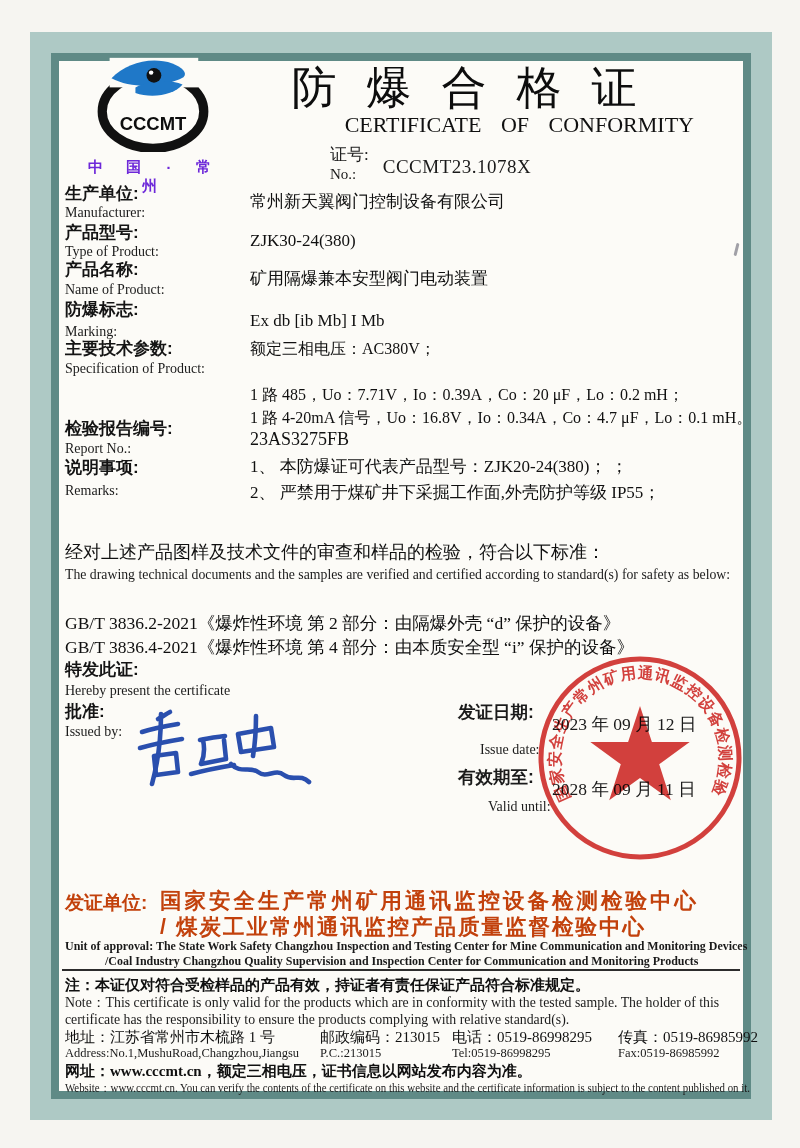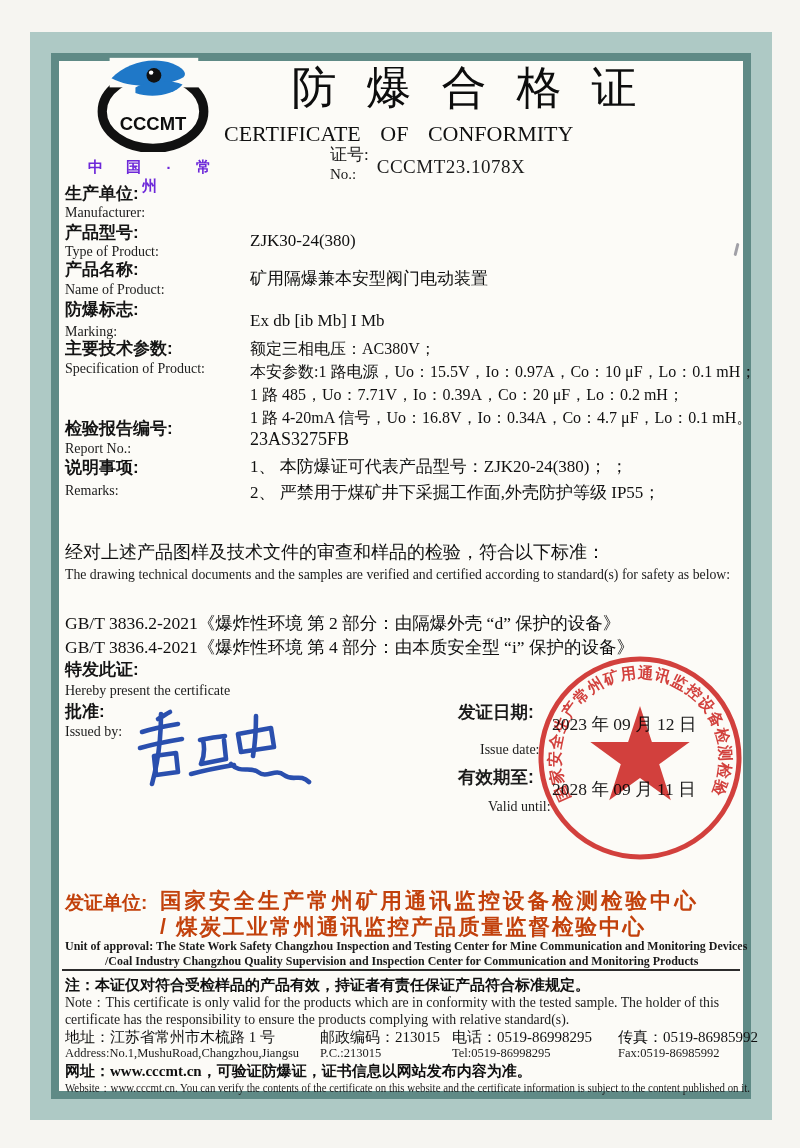--- a/index.html
+++ b/index.html
@@ -14,23 +14,23 @@
   .frame-inner{position:absolute;left:0;top:0;right:0;bottom:0;
     border:8px solid #5f8a86;background:#fcfbf7;}
   .abs{position:absolute;}
   .cn-label{font-family:"Liberation Sans","DejaVu Sans",sans-serif;font-weight:700;font-size:17px;color:#141414;}
   .en-label{font-size:14px;color:#1b1b1b;}
   .value{font-size:17px;color:#101010;}
   .nowrap{white-space:nowrap;}
 
   .title-cn{left:240px;top:58px;width:450px;text-align:center;
     font-size:45px;letter-spacing:28px;text-indent:28px;color:#0d0d0d;}
-  .title-en{left:224px;top:112px;width:450px;text-align:left;
-    font-size:22px;word-spacing:14px;color:#101010;margin-top:9px;}
-  .certno-wrap{left:330px;top:143px;width:300px;display:flex;gap:8px;}
+  .title-en{left:244px;top:112px;width:450px;text-align:right;
+    font-size:22px;word-spacing:14px;color:#101010;}
+  .certno-wrap{left:330px;top:143px;width:300px;display:flex;gap:14px;}
   .certno-labels{text-align:left;}
   .certno-labels .cn{font-size:17px;}
   .certno-labels .en{font-size:15px;}
   .certno-value{font-size:19px;margin-top:13px;letter-spacing:.5px;}
 
   
   .logo{left:78px;top:56px;width:150px;text-align:center;}
   .logo-region{font-family:Liberation Mono, monospace;font-weight:700;
     font-size:15px;letter-spacing:7px;margin-top:2px;color:#6d28d9;}
 
@@ -79,37 +79,37 @@
       <div class="cn">证号:</div>
       <div class="en">No.:</div>
     </div>
     <div class="certno-value">CCCMT23.1078X</div>
   </div>
 
   <div class="abs pen-tick"></div>
 
   <div class="abs cn-label" style="left:65px;top:182px;">生产单位:</div>
   <div class="abs en-label" style="left:65px;top:205px;">Manufacturer:</div>
+  <div class="abs value nowrap" style="left:250px;top:190px;">常州新天翼阀门控制设备有限公司</div>
 
   <div class="abs cn-label" style="left:65px;top:221px;">产品型号:</div>
   <div class="abs en-label" style="left:65px;top:244px;">Type of Product:</div>
   <div class="abs value nowrap" style="left:250px;top:231px;">ZJK30-24(380)</div>
 
   <div class="abs cn-label" style="left:65px;top:258px;text-align:center;">产品名称:</div>
   <div class="abs en-label" style="left:65px;top:282px;">Name of Product:</div>
   <div class="abs value nowrap" style="left:250px;top:267px;">矿用隔爆兼本安型阀门电动装置</div>
 
   <div class="abs cn-label" style="left:65px;top:298px;">防爆标志:</div>
   <div class="abs en-label" style="left:65px;top:324px;">Marking:</div>
   <div class="abs value nowrap" style="left:250px;top:311px;">Ex db [ib Mb] I Mb</div>
 
   <div class="abs cn-label" style="left:65px;top:337px;">主要技术参数:</div>
   <div class="abs en-label" style="left:65px;top:361px;">Specification of Product:</div>
   <div class="abs value nowrap spec-line" style="left:250px;top:338px;font-size:16px;">额定三相电压：AC380V；</div>
-  <div class="abs value nowrap spec-line" style="left:250px;top:361px;font-size:16px;">本安参数:1 路电源，Uo：15.5V，Io：0.97A，Co：10 μF，Lo：0.1 mH；</div>
   <div class="abs value nowrap spec-line" style="left:250px;top:384px;font-size:16px;">1 路 485，Uo：7.71V，Io：0.39A，Co：20 μF，Lo：0.2 mH；</div>
   <div class="abs value nowrap spec-line" style="left:250px;top:407px;font-size:16px;">1 路 4-20mA 信号，Uo：16.8V，Io：0.34A，Co：4.7 μF，Lo：0.1 mH。</div>
 
   <div class="abs cn-label" style="left:65px;top:417px;">检验报告编号:</div>
   <div class="abs en-label" style="left:65px;top:441px;">Report No.:</div>
   <div class="abs value nowrap" style="left:250px;top:429px;font-size:18px;">23AS3275FB</div>
 
   <div class="abs cn-label" style="left:65px;top:456px;">说明事项:</div>
   <div class="abs en-label" style="left:65px;top:483px;">Remarks:</div>
   <div class="abs value nowrap" style="left:250px;top:455px;">1、 本防爆证可代表产品型号：ZJK20-24(380)； ；</div>
@@ -172,15 +172,15 @@
   <div class="abs value nowrap" style="left:65px;top:1028px;font-size:15px;">地址：江苏省常州市木梳路 1 号</div>
   <div class="abs value nowrap" style="left:320px;top:1028px;font-size:15px;">邮政编码：213015</div>
   <div class="abs value nowrap" style="left:452px;top:1028px;font-size:15px;">电话：0519-86998295</div>
   <div class="abs value nowrap" style="left:618px;top:1028px;font-size:15px;">传真：0519-86985992</div>
 
   <div class="abs nowrap" style="left:65px;top:1046px;font-size:12.5px;">Address:No.1,MushuRoad,Changzhou,Jiangsu</div>
   <div class="abs nowrap" style="left:320px;top:1046px;font-size:12.5px;">P.C.:213015</div>
   <div class="abs nowrap" style="left:452px;top:1046px;font-size:12.5px;">Tel:0519-86998295</div>
   <div class="abs nowrap" style="left:618px;top:1046px;font-size:12.5px;">Fax:0519-86985992</div>
 
-  <div class="abs value nowrap" style="left:65px;top:1062px;font-size:15px;font-weight:600;">网址：www.cccmt.cn，可验证防爆证，证书信息以网站发布内容为准。</div>
+  <div class="abs value nowrap" style="left:65px;top:1062px;font-size:15px;font-weight:600;">网址：www.cccmt.cn，额定三相电压，证书信息以网站发布内容为准。</div>
   <div class="abs squeeze" style="left:65px;top:1081px;font-size:11.8px;">Website：www.cccmt.cn. You can verify the contents of the certificate on this website and the certificate information is subject to the content published on it.</div>
 </div>
 
 </body></html>

